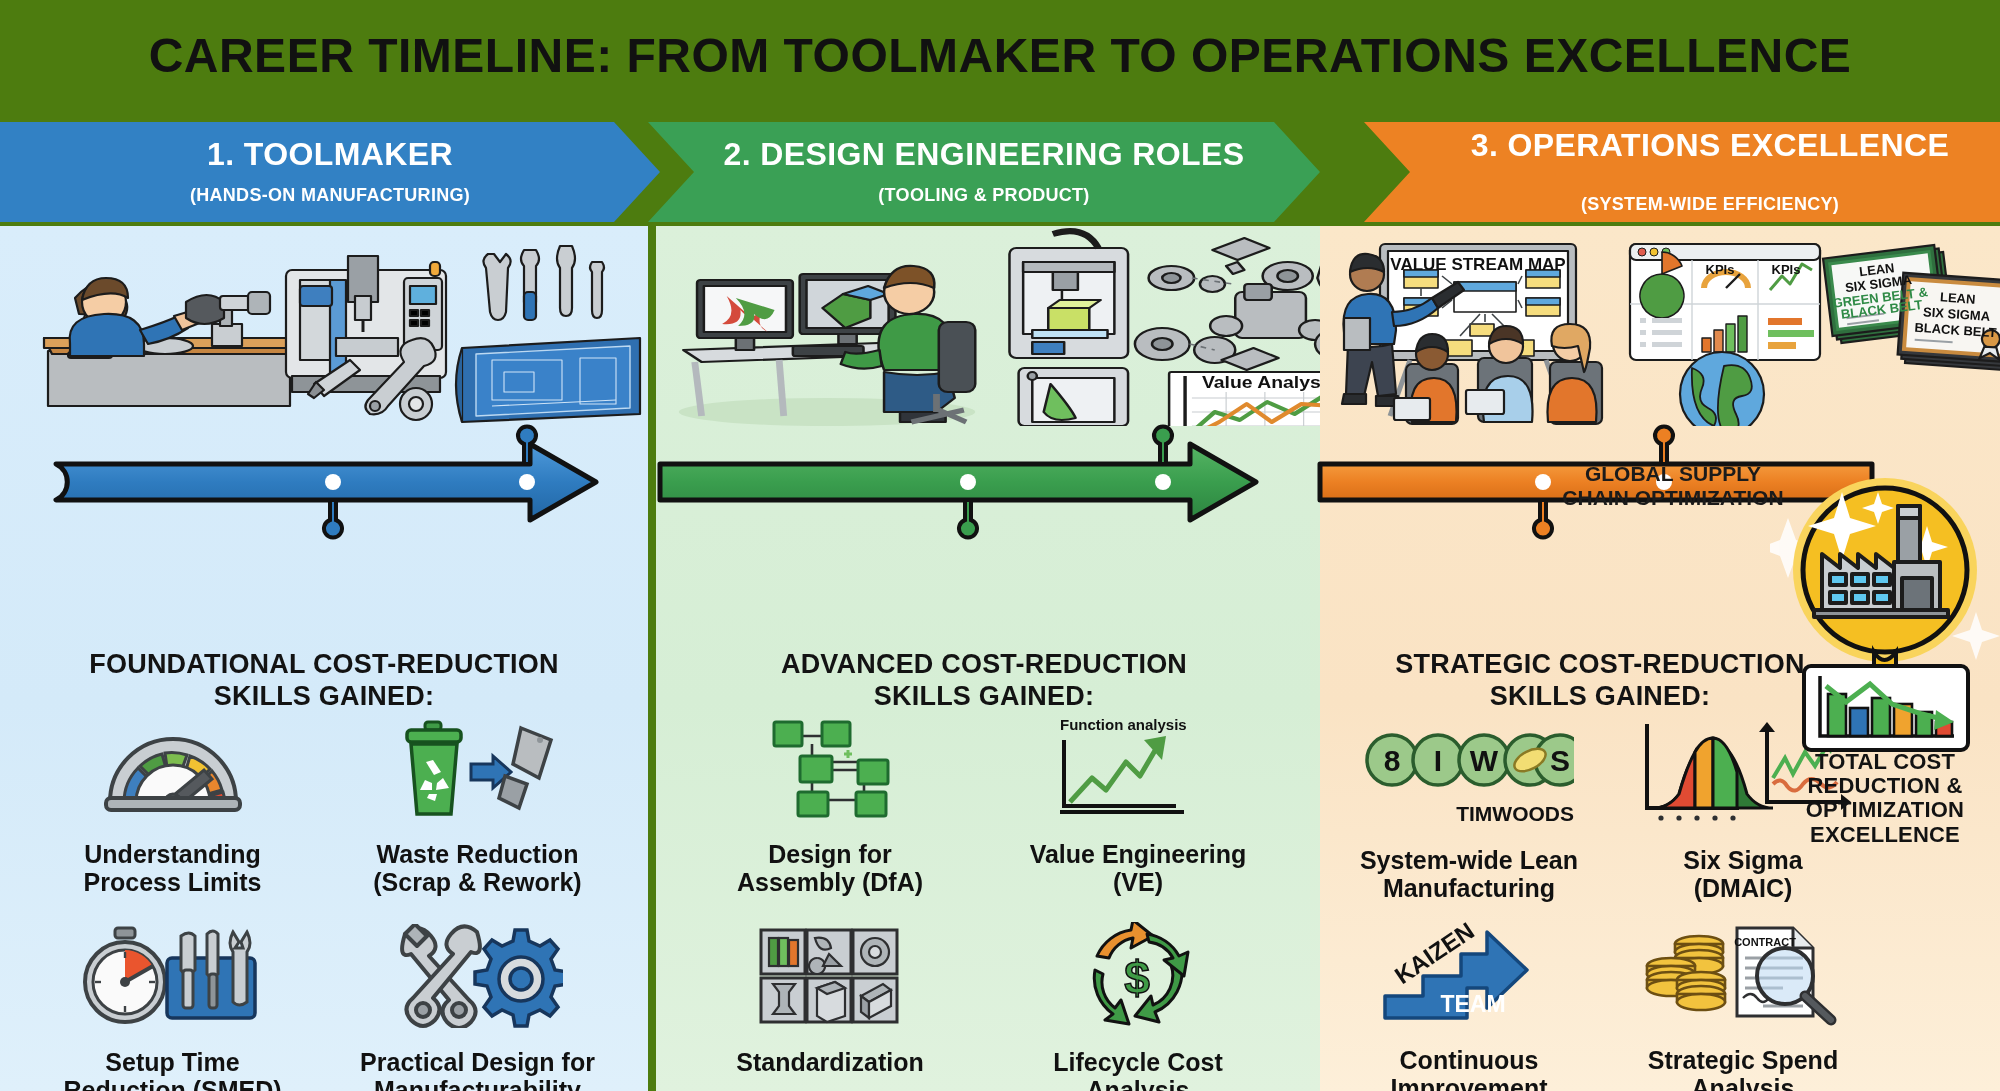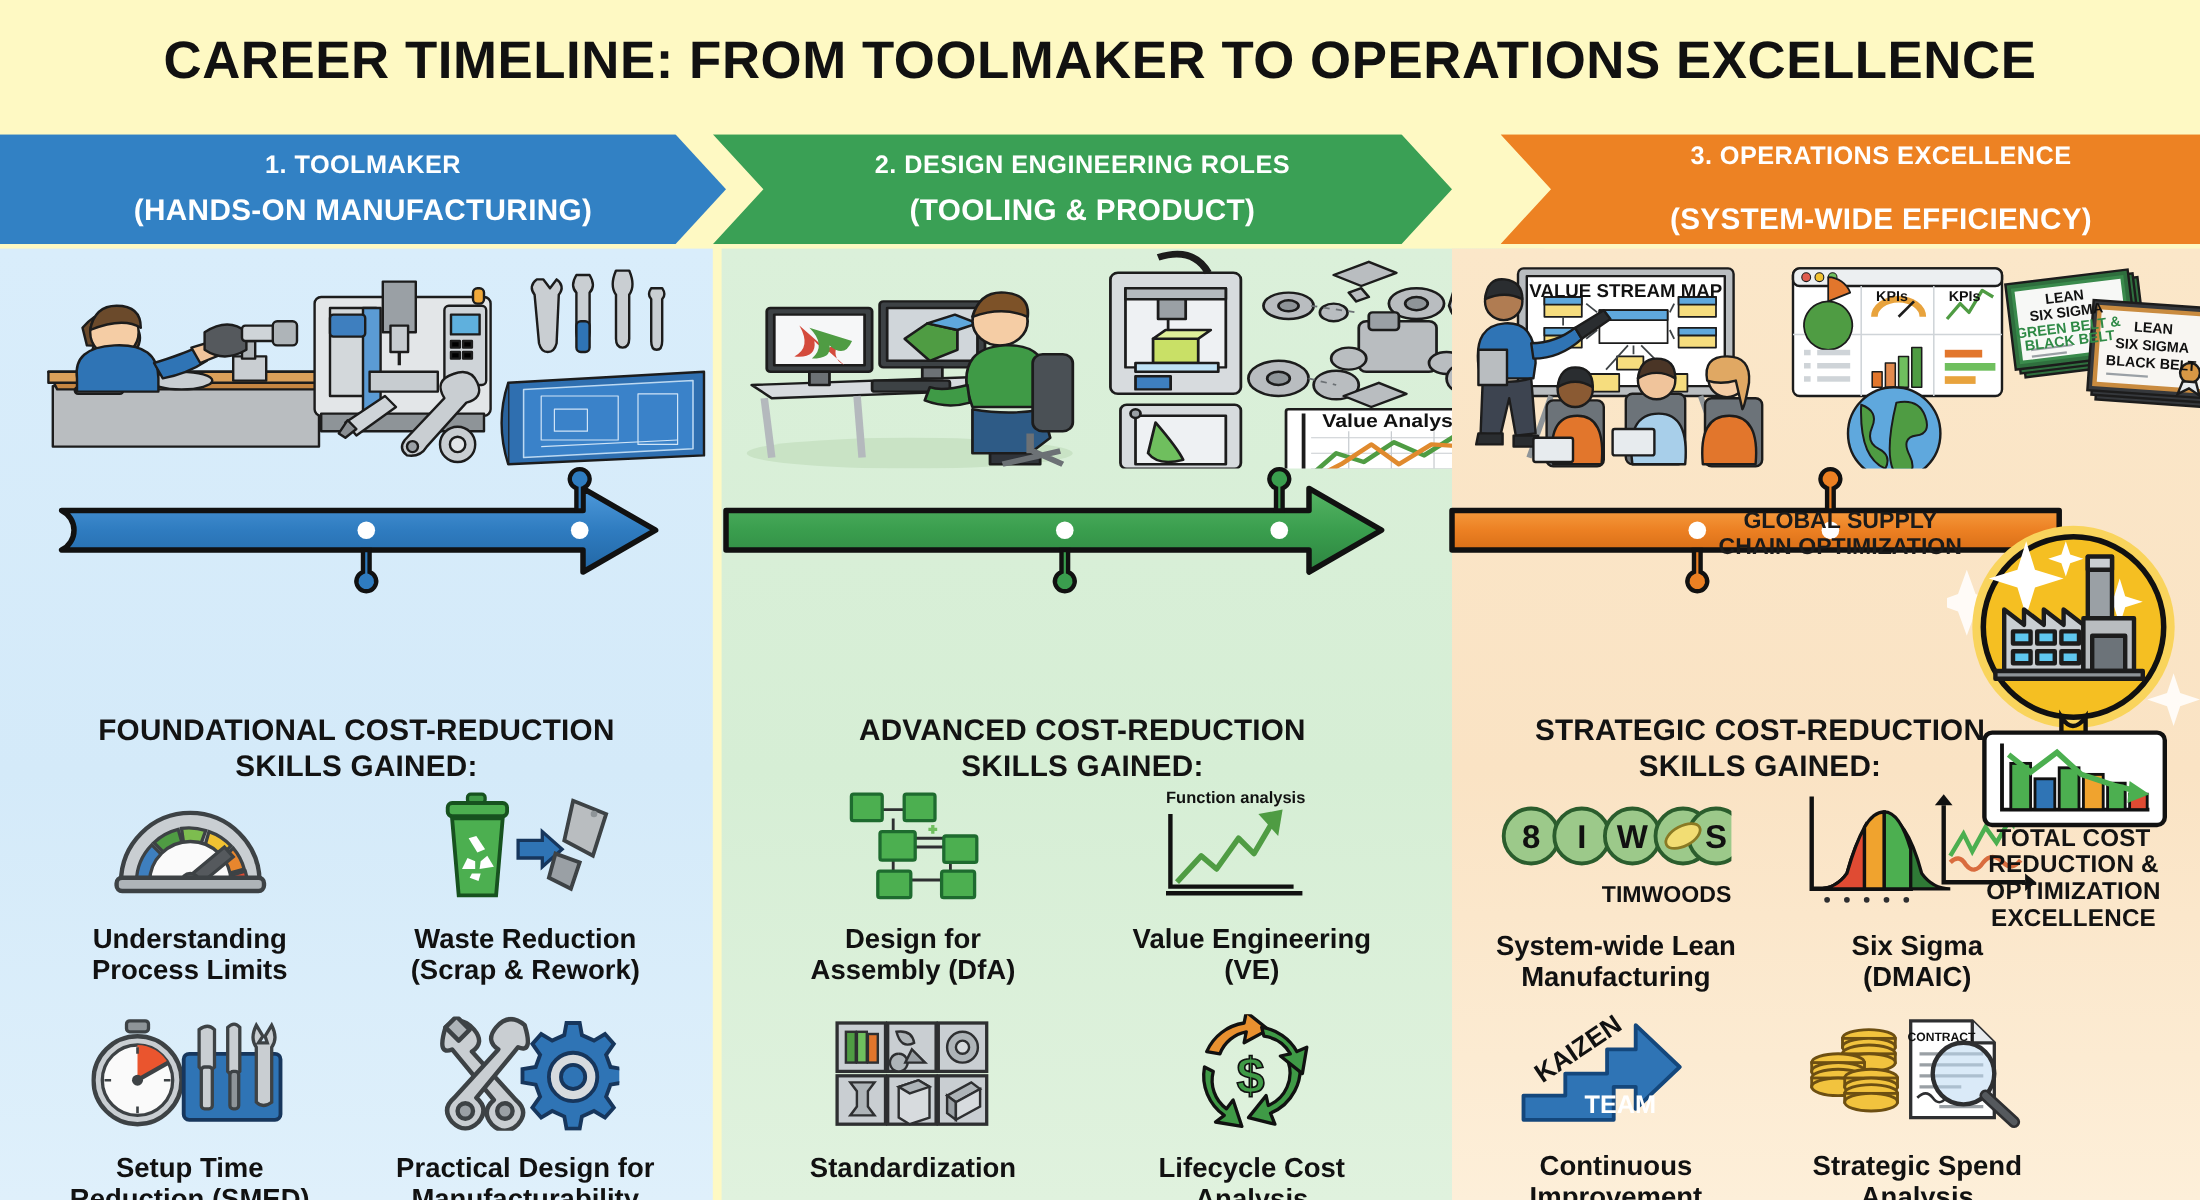--- a/index.html
+++ b/index.html
@@ -1,28 +1,28 @@
 <!DOCTYPE html>
 <html><head>
 <meta charset="utf-8">
 <style>
   html,body{margin:0;padding:0;background:#ffffff;}
   body{width:2000px;height:1091px;overflow:hidden;font-family:"Liberation Sans",sans-serif;}
-  #page{position:relative;width:2000px;height:1091px;background:#fef9c3;}
+  #page{position:relative;width:2000px;height:1091px;background:#4d7c0f;}
 
   
   .title-bar{position:absolute;left:0;top:0;width:2000px;height:110px;display:flex;align-items:center;justify-content:center;}
   .title-bar h1{margin:0;font-size:48px;font-weight:bold;letter-spacing:.5px;color:#111;
     text-align:center;white-space:nowrap;font-family:"Liberation Sans",sans-serif;}
 
   
   .hdr{position:absolute;top:122px;height:100px;display:flex;flex-direction:column;
        align-items:center;justify-content:center;color:#fff;text-align:center;}
-  .hdr .l1{font-size:23px;font-weight:bold;letter-spacing:.4px;line-height:1.05;}
-  .hdr .l2{font-size:27px;font-weight:bold;letter-spacing:.3px;line-height:1.15;margin-top:14px;}
+  .hdr .l1{font-size:32px;font-weight:bold;letter-spacing:.4px;line-height:1.05;}
+  .hdr .l2{font-size:18px;font-weight:bold;letter-spacing:.3px;line-height:1.15;margin-top:14px;}
   #hdr1{left:0;width:660px;background:#3281c4;
         clip-path:polygon(0 0,614px 0,660px 50%,614px 100%,0 100%);}
   #hdr2{left:648px;width:672px;background:#3aa055;
         clip-path:polygon(0 0,626px 0,672px 50%,626px 100%,0 100%,46px 50%);}
   #hdr3{left:1364px;width:692px;background:#ed8223;
         clip-path:polygon(0 0,692px 0,692px 100%,0 100%,46px 50%);gap:17px;}
 
   
   .col{position:absolute;top:226px;height:865px;overflow:hidden;}
   #col1{left:0;width:648px;background:linear-gradient(180deg,#d9edfb 0%,#d4eaf9 55%,#dff0fb 100%);}

